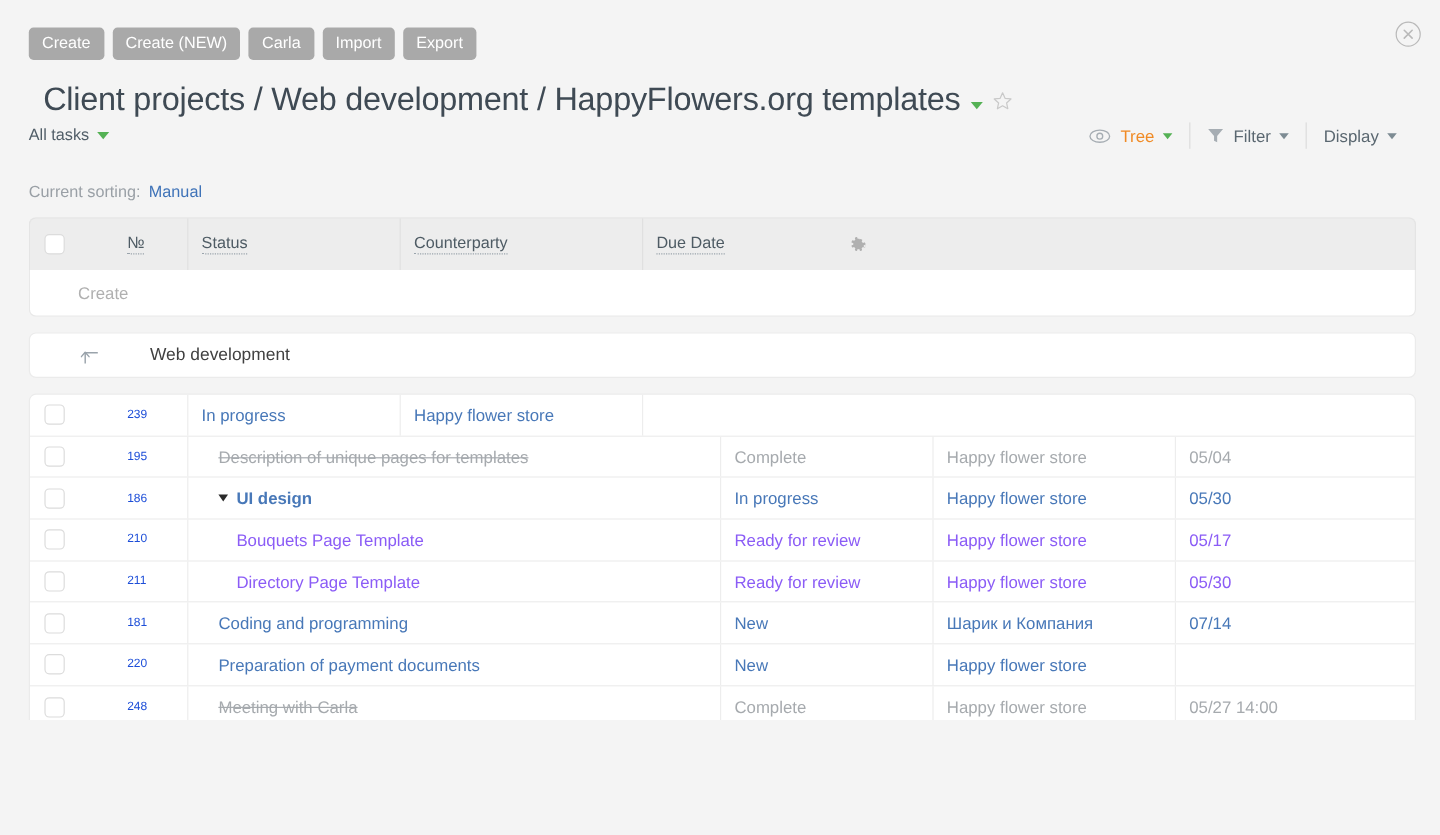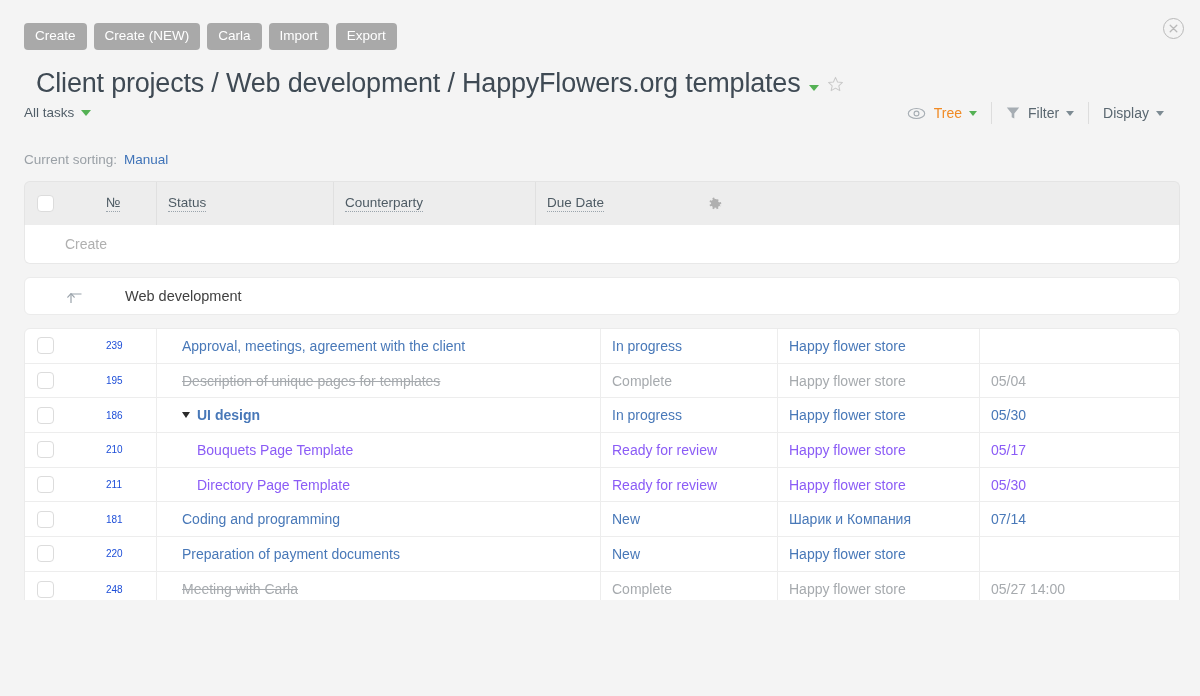--- a/index.html
+++ b/index.html
@@ -243,25 +243,20 @@
       </div>
       <div class="parent-label">Web development</div>
     </div>
 
     <div class="rows" id="rows-container">
         <div class="trow">
           <div class="cell c-chk">
             <div class="chkbox"></div>
           </div>
           <div class="cell c-num">239</div>
-          <div class="cell c-name">
-            <span class="name-inner indent-0">
-              <span class="lnk s-blue">Approval, meetings, agreement with the client</span>
-            </span>
-          </div>
           <div class="cell c-stat">
             <span class="lnk s-blue">In progress</span>
           </div>
           <div class="cell c-cp">
             <span class="lnk s-blue">Happy flower store</span>
           </div>
           <div class="cell c-due">
             <span class="s-blue"></span>
           </div>
         </div>

